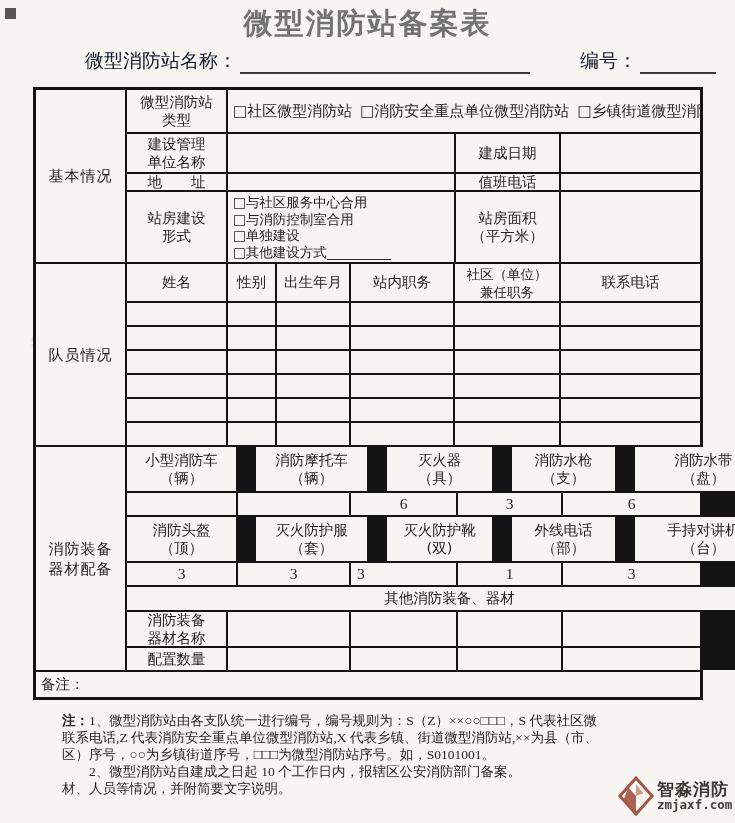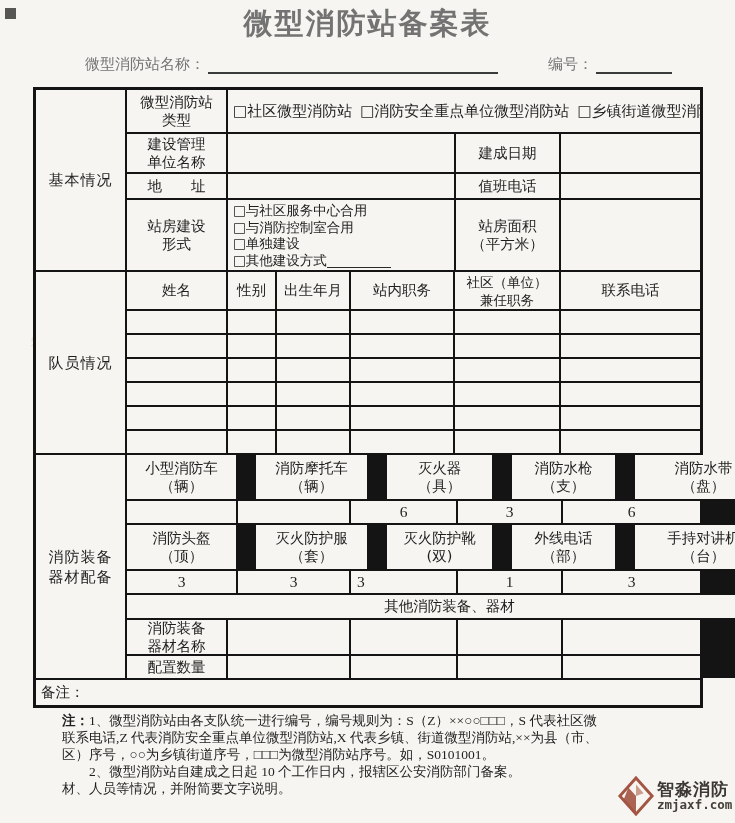--- a/index.html
+++ b/index.html
@@ -8,21 +8,21 @@
     background:#f6f5f1; color:#242424;
     font-family:"DejaVu Sans","Liberation Sans",sans-serif;
   }
   .scan-mark{position:absolute;left:5px;top:8px;width:11px;height:11px;background:#3a3a3a;opacity:.85;}
   .title{
     position:absolute; top:4px; left:0; width:735px; text-align:center;
     font-size:29px; font-weight:700; letter-spacing:2px; color:#737373;
   }
   .header-line{
     position:absolute; top:54px; left:85px; display:flex; align-items:flex-end;
-    font-size:15px; color:#737373; height:20px;
+    font-size:19px; color:#0f172a; height:20px;
   }
   .uline{display:inline-block; border-bottom:2px solid #3a3a3a; height:16px;}
   .u-name{width:290px; margin-left:3px;}
   .hl-serial{margin-left:50px;}
   .u-serial{width:76px; margin-left:3px;}
 
   .form-table{
     position:absolute; top:87px; left:33px; width:670px; box-sizing:border-box;
     border:3px solid #141414; background:#141414;
     display:flex; flex-direction:column; gap:2px;
@@ -32,21 +32,21 @@
   .row{display:grid; gap:2px; background:#141414;}
   .cell{
     background:#f6f5f1; display:flex; align-items:center; justify-content:center;
     font-size:14.5px; color:#1e1e1e; overflow:hidden;
   }
   .pre{white-space:pre-line; text-align:center; line-height:18px;}
   .seclabel{font-size:15px; letter-spacing:1px; line-height:20px;}
 
   .r-b1{grid-template-columns:99px 472px; height:42px;}
   .r-b2{grid-template-columns:99px 226px 103px 139px; height:38px;}
-  .r-b3{grid-template-columns:99px 226px 103px 139px; height:24px;}
+  .r-b3{grid-template-columns:99px 226px 103px 139px; height:16px;}
   .r-b4{grid-template-columns:99px 226px 103px 139px; height:70px;}
   .opts{justify-content:flex-start; padding-left:5px; gap:8px; font-size:15px; white-space:nowrap;}
   .formopts{
     flex-direction:column; align-items:flex-start; justify-content:center;
     padding-left:5px; font-size:13.5px; line-height:16.5px;
   }
   .fopt{display:flex; align-items:flex-end;}
   .fopt-line{display:inline-block; width:64px; border-bottom:1.5px solid #2a2a2a; height:12px;}
 
   .r-mh{grid-template-columns:99px 47px 72px 102px 104px 139px; height:37px;}

